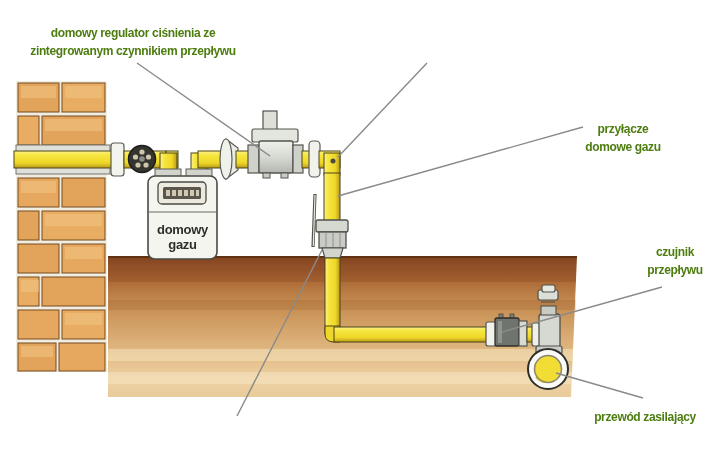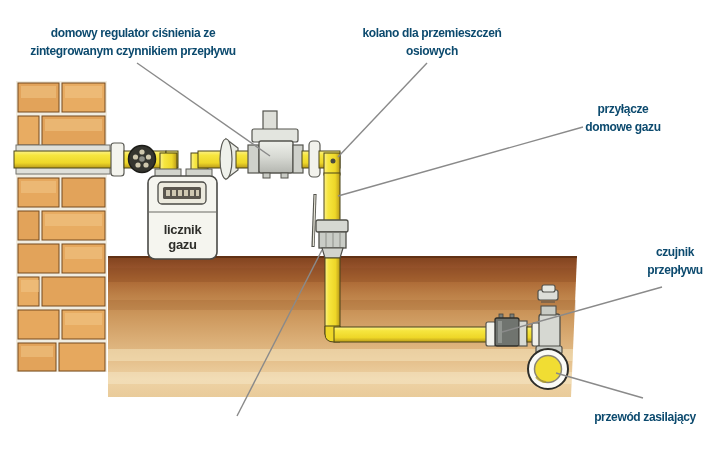--- a/index.html
+++ b/index.html
@@ -1,20 +1,20 @@
 <!DOCTYPE html>
 <html><head>
 <meta charset="utf-8">
 <style>
   html,body{margin:0;padding:0;background:#ffffff;}
   .stage{position:relative;width:720px;height:466px;background:#ffffff;overflow:hidden;
          font-family:"Liberation Sans",sans-serif;}
   .stage svg{position:absolute;left:0;top:0;}
   .label{position:absolute;white-space:pre;text-align:center;font-size:12px;font-weight:bold;
-         color:#0c4a6e;line-height:18px;letter-spacing:-0.35px;}
+         color:#4d7c0f;line-height:18px;letter-spacing:-0.35px;}
   .meter-label{position:absolute;white-space:pre;text-align:center;font-size:13px;font-weight:bold;
          color:#2e2e2a;line-height:15px;letter-spacing:-0.3px;}
 </style>
 </head>
 <body>
 
 <div class="stage">
 
 <svg width="720" height="466" viewBox="0 0 720 466">
   <defs>
@@ -220,23 +220,21 @@
     <line x1="427" y1="63" x2="338" y2="157"></line>
     <line x1="583" y1="127" x2="338" y2="196"></line>
     <line x1="662" y1="287" x2="502" y2="332"></line>
     <line x1="643" y1="398" x2="556" y2="373"></line>
     <line x1="237" y1="416" x2="322" y2="250"></line>
   </g>
 </svg>
 
 <div class="label" style="left:13px;  top:24px;  width:240px;">domowy regulator ciśnienia ze
 zintegrowanym czynnikiem przepływu</div>
-<div class="label" style="left:342px; top:24px;  width:180px;">kolano dla przemieszczeń
-osiowych</div>
-<div class="label" style="left:563px; top:100px; width:120px;">przyłącze
+<div class="label" style="left:563px; top:120px; width:120px;">przyłącze
 domowe gazu</div>
 <div class="label" style="left:615px; top:243px; width:120px;">czujnik
 przepływu</div>
 <div class="label" style="left:567px; top:408px; width:156px;">przewód zasilający</div>
-<div class="meter-label" style="left:148px; top:222px; width:69px;">licznik
+<div class="meter-label" style="left:148px; top:222px; width:69px;">domowy
 gazu</div>
 
 </div>
 
 </body></html>

